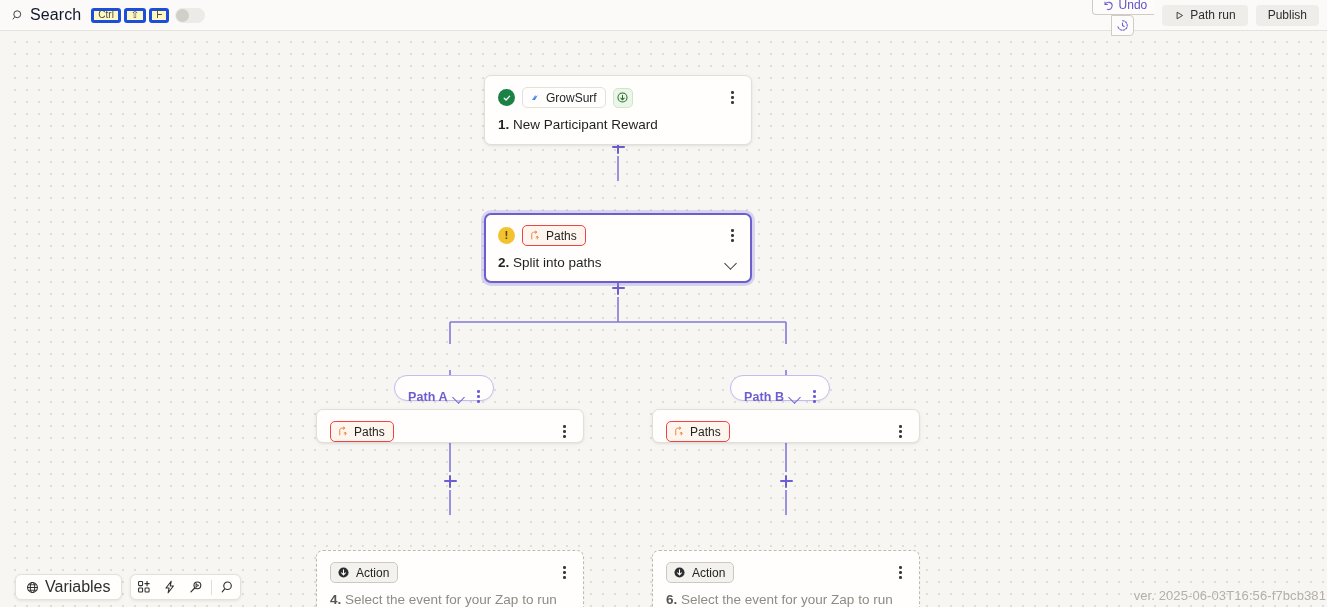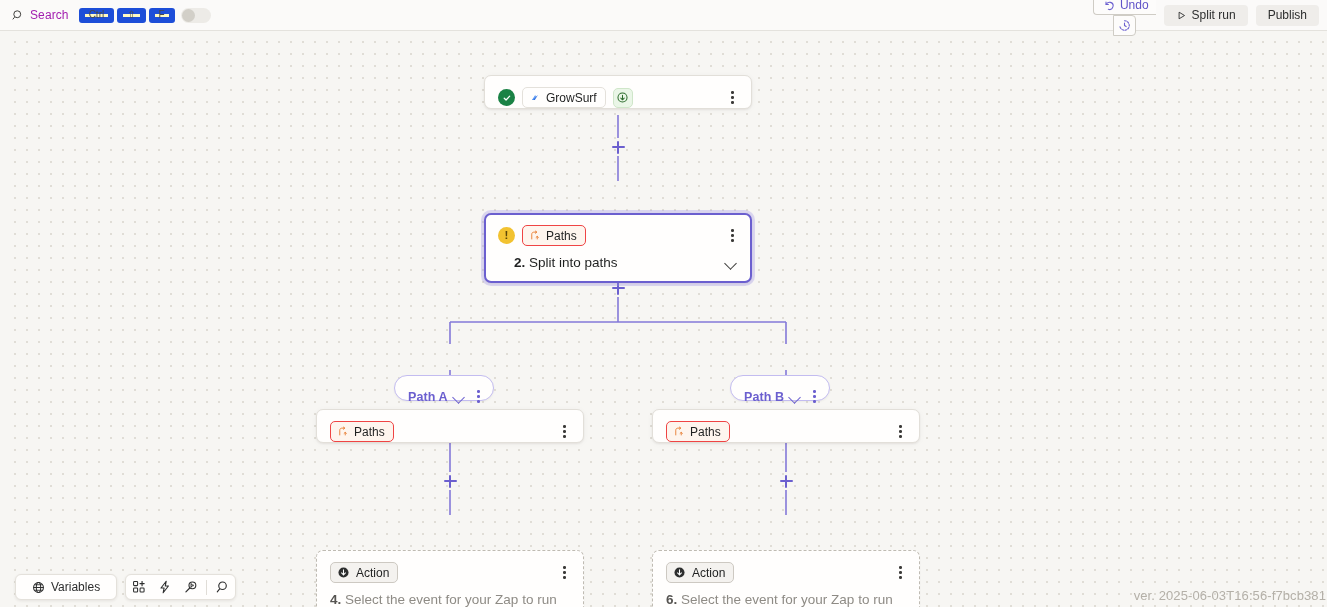--- a/index.html
+++ b/index.html
@@ -46,36 +46,36 @@
   }
   .search-trigger {
     display: flex;
     align-items: center;
     gap: 6px;
     padding: 2px 4px;
     border-radius: 4px;
     cursor: pointer;
   }
   .search-label {
-    font-size: 12px;
-    color: #a21caf;
+    font-size: 16px;
+    color: #0f172a;
     letter-spacing: 0.1px;
   }
   .kbd {
     display: inline-flex;
     align-items: center;
     justify-content: center;
     min-width: 14px;
     height: 15px;
     padding: 0 4px;
     font-size: 10px;
     line-height: 1;
     color: #4b4a47;
     background: #fef9c3;
-    border: 6px solid #1d4ed8;
+    border: 3px solid #1d4ed8;
     border-radius: 3px;
     box-sizing: border-box;
     font-family: "Liberation Sans", sans-serif;
   }
   .kbd-group { display: flex; align-items: center; gap: 3px; }
   .header-toggle {
     width: 30px;
     height: 15px;
     border-radius: 9px;
     background: #edebe7;
@@ -218,21 +218,21 @@
   .node-row-selected { padding: 10px 10px 0 12px; }
   .node-title {
     padding: 0 13px 12px 13px;
     margin-top: 9px;
     font-size: 13.5px;
     color: #1f2020;
     display: flex;
     align-items: center;
     justify-content: space-between;
   }
-  .node-title-sel { padding: 0 12px 11px 28px; }
+  .node-title-sel { padding: 0 12px 11px 12px; }
   .node-title .step-no { font-weight: bold; }
   .node-title.muted { color: #8e8b85; }
   .node-title.muted .step-no { color: #565451; }
   .spacer { flex: 1 1 auto; }
 
   
   .chip {
     display: inline-flex;
     align-items: center;
     gap: 6px;
@@ -371,23 +371,23 @@
     background: #fffefd;
     border: 1px solid #e4e1db;
     border-radius: 6px;
     box-shadow: 0 1px 3px rgba(40,35,25,0.09);
     box-sizing: border-box;
   }
   .variables-btn {
     display: flex;
     align-items: center;
     gap: 6px;
-    padding: 0 16px;
+    padding: 0 10px;
     height: 100%;
-    font-size: 12px;
+    font-size: 16px;
     color: #2d2e2e;
     cursor: pointer;
     white-space: nowrap;
   }
   .tool-icon {
     width: 26px;
     height: 100%;
     display: flex;
     align-items: center;
     justify-content: center;
@@ -455,21 +455,21 @@
           </span>
         </button>
       </div>
 
       <button class="btn btn-testrun">
         <span style="display:flex;align-items:center;">
           <svg width="11" height="11" viewBox="0 0 16 16" fill="none">
             <path d="M4.5 3.2 12.4 8l-7.9 4.8V3.2Z" stroke="#2d2e2e" stroke-width="1.3" stroke-linejoin="round"></path>
           </svg>
         </span>
-        <span>Split run</span>
+        <span>Path run</span>
       </button>
 
       <button class="btn btn-publish">
         <span>Publish</span>
       </button>
     </div>
   </div>
 
   <div class="canvas">
 
@@ -524,20 +524,26 @@
             <circle cx="8" cy="8" r="5.6" stroke="#2b6b2b" stroke-width="1.25"></circle>
             <path d="M8 5.2v5.6M5.9 8.7 8 10.8l2.1-2.1" stroke="#2b6b2b" stroke-width="1.25" stroke-linecap="round" stroke-linejoin="round"></path>
           </svg>
         </span>
         <span class="spacer"></span>
         <span class="kebab">
             <i></i>
             <i></i>
             <i></i>
           </span>
+      </div>
+      <div class="node-title">
+        <span>
+          <span class="step-no">1.</span>
+          <span>New Participant Reward</span>
+        </span>
       </div>
     </div>
 
     <div class="node node-selected" style="left:478px; top:182px; width:268px;">
       <div class="node-row node-row-selected">
         <span class="status-warn">!</span>
         <span class="chip chip-paths">
           <span style="display:flex;align-items:center;">
             <svg width="11" height="11" viewBox="0 0 16 16" fill="none">
               <path d="M4 13V6c0-1.6 1.3-2.9 2.9-2.9H11" stroke="#e8833a" stroke-width="1.4" stroke-linecap="round" stroke-linejoin="round"></path>

